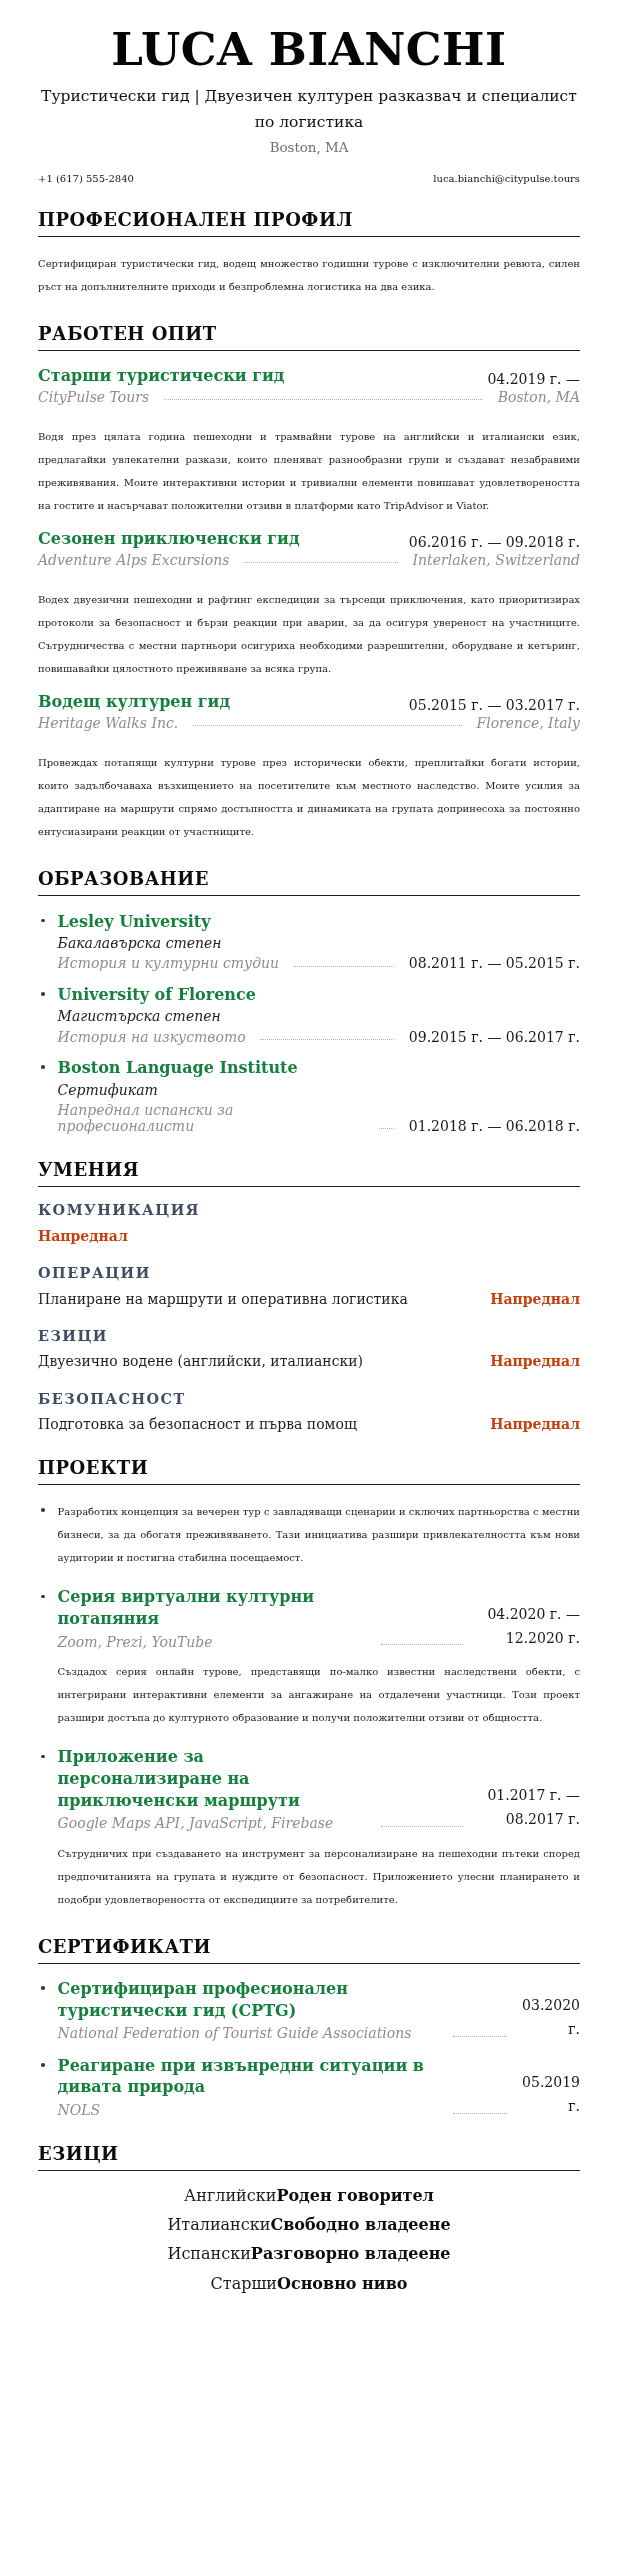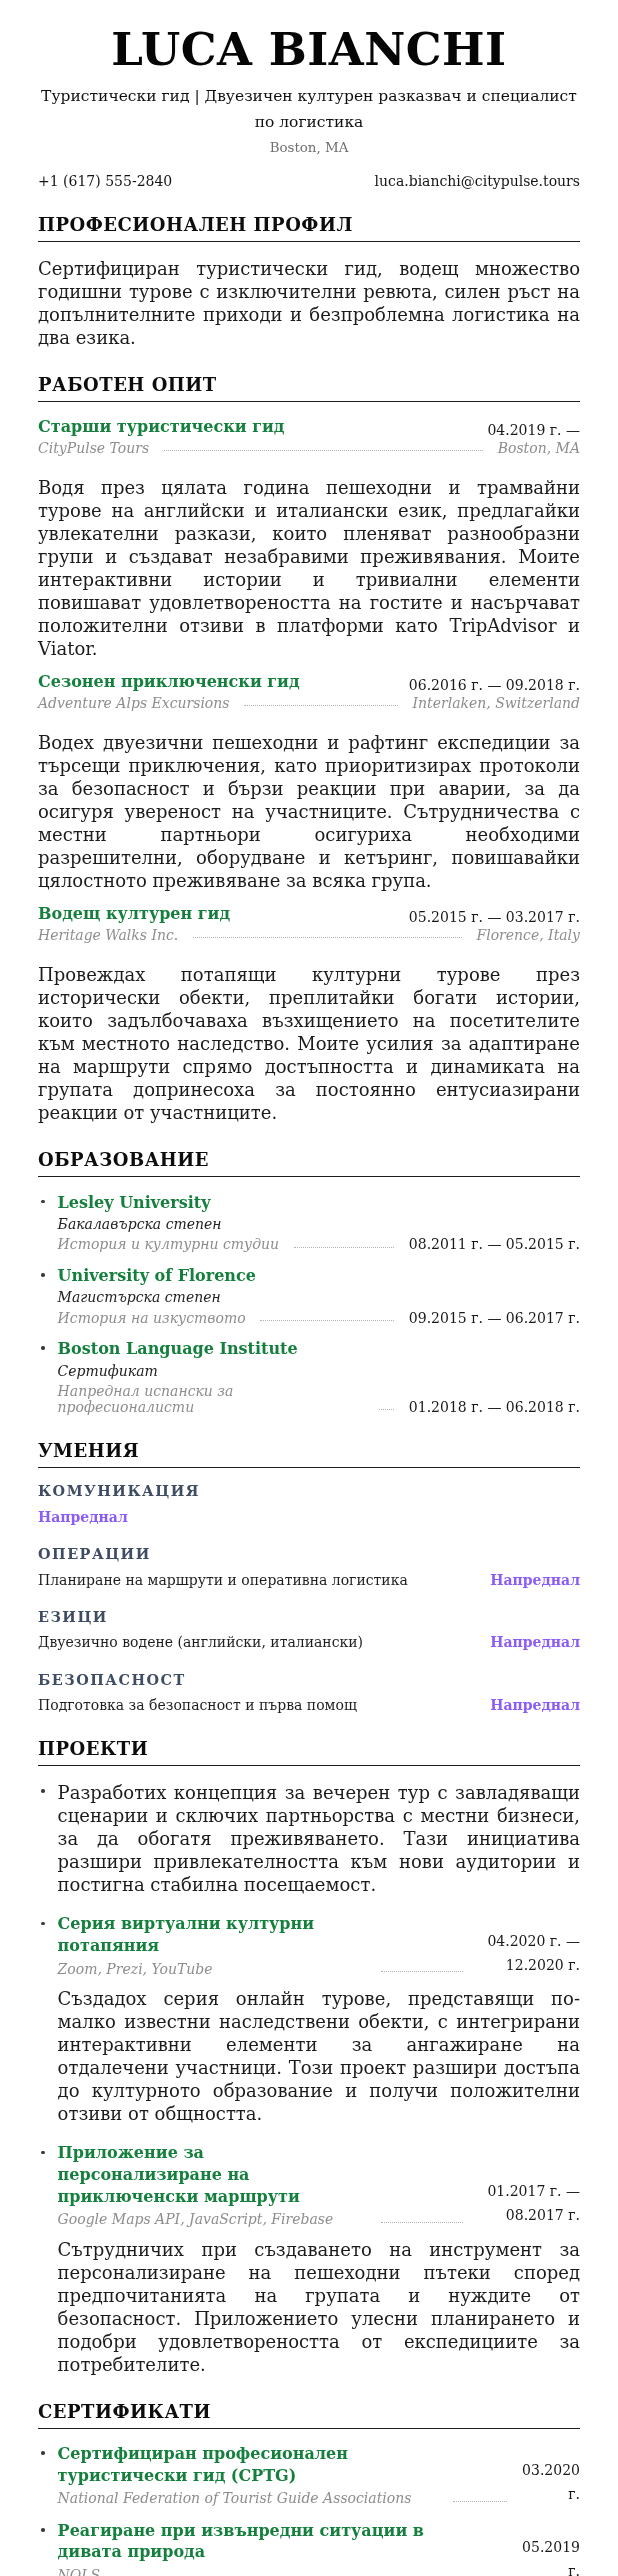--- a/index.html
+++ b/index.html
@@ -5,26 +5,26 @@
   * { box-sizing: border-box; }
   html, body { margin: 0; padding: 0; background: #ffffff; }
   body { width: 618px; font-family: "DejaVu Serif", "Liberation Serif", serif; color: #1e1e1e; }
   .page { width: 618px; min-height: 2780px; padding: 26px 38px 5.2px; }
 
   
   .hdr { text-align: center; }
   .name { font-size: 45px; line-height: 1.05; font-weight: 700; letter-spacing: 0.5px; color: #050505; margin: 0 0 9.3px; }
   .subtitle { font-size: 15.5px; line-height: 26px; color: #101010; max-width: 546px; margin: 0 auto; }
   .loc { font-size: 13.4px; color: #6f6f6f; margin: 5.2px 0 0; }
-  .contact { display: flex; justify-content: space-between; font-size: 14px; margin-top: 18.5px; color: #141414; }
+  .contact { display: flex; justify-content: space-between; font-size: 10px; margin-top: 18.5px; color: #141414; }
 
   
   section { margin-top: 25px; }
   .sec-title { font-size: 18px; font-weight: 700; letter-spacing: 0.5px; color: #0d0d0d; margin: 0 0 14.4px; padding-bottom: 6.2px; border-bottom: 1.5px solid #1c1c1c; }
-  .para { font-size: 18px; line-height: 23px; text-align: justify; color: #1c1c1c; margin: 8.2px 0 0; }
+  .para { font-size: 10px; line-height: 23px; text-align: justify; color: #1c1c1c; margin: 8.2px 0 0; }
 
   .row { display: flex; justify-content: space-between; align-items: flex-end; }
   .item-title { font-size: 16px; line-height: 1.35; font-weight: 700; color: #15803d; margin: 0; }
   .dates { font-size: 14px; color: #191919; white-space: nowrap; }
   .muted { color: #8d8d8d; }
   .it { font-style: italic; }
   .meta { margin-top: 2.1px; font-size: 14px; }
   .leader { flex: 1; border-bottom: 1px dotted #b3b3b3; margin: 0 14.4px 4.6px; min-width: 15.5px; }
 
   .job { margin-bottom: 11.3px; }
@@ -33,33 +33,33 @@
   .bullet-entry { position: relative; padding-left: 19.6px; }
   .dot { position: absolute; left: 3.1px; top: 8.2px; width: 3.6px; height: 3.6px; border-radius: 50%; background: #3a3a3a; }
 
   .edu { margin-bottom: 12.4px; }
   .degree { font-size: 14px; font-style: italic; color: #222222; margin: 3.1px 0 0; }
   .edu .meta { margin-top: 4.1px; }
 
   .skill-group { margin-bottom: 20.6px; }
   .skill-cat { font-size: 14.4px; font-weight: 700; letter-spacing: 1.5px; color: #3e4d63; margin: 0 0 9.3px; }
   .skill-row { font-size: 14px; }
-  .level { font-weight: 700; color: #8b5cf6; }
+  .level { font-weight: 700; color: #c2410c; }
 
   .proj { margin-bottom: 17.5px; }
   .proj-grid { display: flex; align-items: flex-end; }
   .proj-left { max-width: 309px; }
   .cert-left { max-width: 381px; }
   .tools { font-size: 14px; margin: 4.1px 0 0; }
   .proj-dates { width: 103px; text-align: right; white-space: normal; line-height: 24px; font-size: 14px; color: #191919; }
   .cert-dates { width: 59px; text-align: right; white-space: normal; line-height: 24px; font-size: 14px; color: #191919; }
   .proj .para { margin-top: 10.3px; }
   .cert { margin-bottom: 13.4px; }
 
-  .lang-row { display: flex; justify-content: flex-start; font-size: 10px; margin-bottom: 10.3px; align-items: baseline; gap: 8px; }
+  .lang-row { display: flex; justify-content: center; font-size: 16px; margin-bottom: 10.3px; align-items: baseline; }
   .lang-name { color: #1b1b1b; }
   .lang-level { font-weight: 700; color: #0d0d0d; }
 </style>
 </head>
 <body>
 
 <div class="page">
 
   <header class="hdr">
     <h1 class="name">LUCA BIANCHI</h1>

